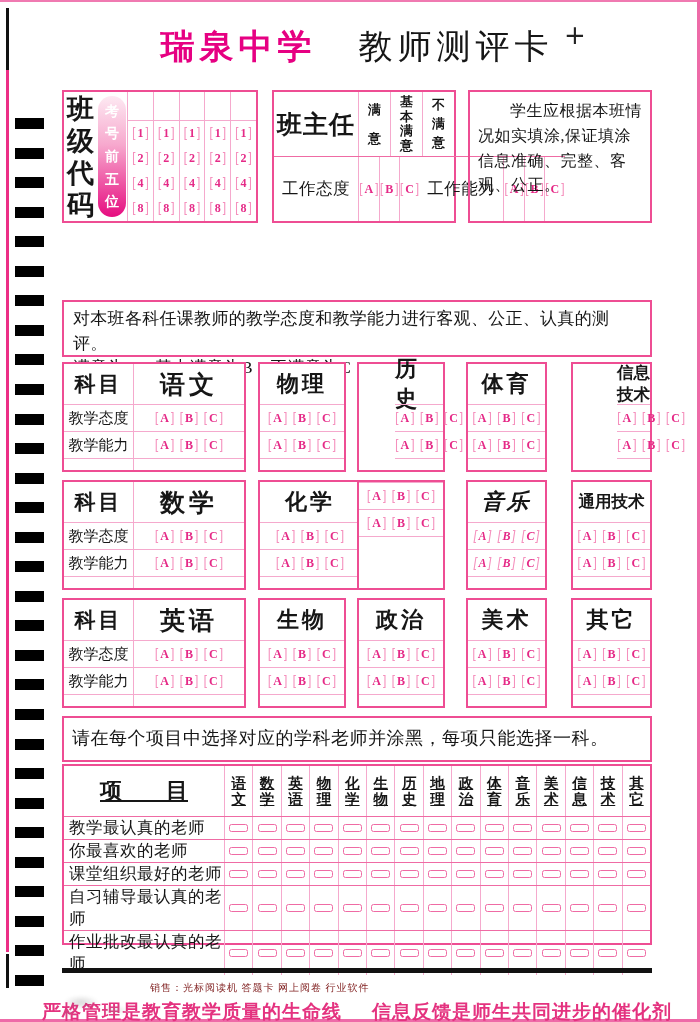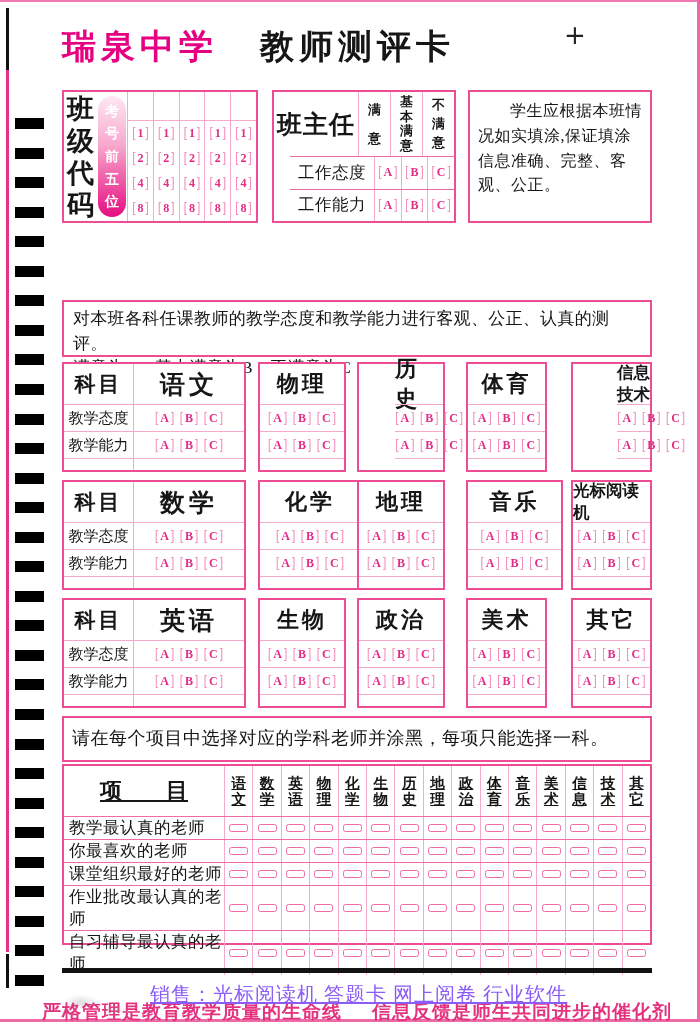--- a/index.html
+++ b/index.html
@@ -25,23 +25,23 @@
   #frame-bottom{left:0;bottom:0;width:700px;height:3px;background:#ee6ba8;}
 
   
   #vline-black-top{left:6px;top:8px;width:3px;height:62px;background:#111;}
   #vline-magenta{left:6px;top:70px;width:3px;height:882px;background:#ec2f86;}
   #vline-black-bottom{left:6px;top:954px;width:3px;height:34px;background:#111;}
   #timing-marks{left:15px;top:0;width:30px;height:1022px;}
   .timing-mark{position:absolute;left:0;width:29px;height:11px;background:#000;}
 
   
-  #title-row{left:62px;top:24px;width:590px;display:flex;align-items:baseline;gap:42px;white-space:nowrap;}
+  #title-row{left:62px;top:24px;width:590px;display:flex;justify-content:center;align-items:baseline;gap:42px;white-space:nowrap;}
   #title-school{font-size:34px;font-weight:700;color:var(--magenta);letter-spacing:5px;}
-  #title-card{font-size:34px;font-weight:700;color:var(--ink);letter-spacing:5px;}
+  #title-card{font-size:34px;font-weight:400;color:var(--ink);letter-spacing:5px;}
   #corner-plus{left:564px;top:20px;font-size:26px;font-weight:400;color:#222;font-family:"DejaVu Sans",sans-serif;}
 
   
   #class-code-box{left:62px;top:90px;width:196px;height:133px;border:2px solid var(--pb);display:flex;background:#fff;}
   #class-code-label{width:33px;padding-top:1px;}
   .cc-char{font-size:27px;font-weight:700;line-height:32px;text-align:center;}
   #exam-hint{width:28px;height:121px;margin:4px 1px 0 1px;border-radius:15px;
     background:linear-gradient(180deg,#fde9f2 0%,#f7a9ce 40%,#e60d80 100%);
     display:flex;flex-direction:column;justify-content:space-evenly;align-items:center;}
   .hint-char{font-size:14px;font-weight:700;color:#fff;line-height:15px;}
@@ -55,21 +55,21 @@
   .bubble .bk{display:inline-block;transform:scaleY(1.3);font-weight:400;}
   .bubble .bl{color:var(--letter);font-weight:700;margin:0 1px;font-family:"Liberation Serif",serif;font-size:12px;}
 
   
   #head-teacher-box{left:272px;top:90px;width:184px;height:133px;border:2px solid var(--pb);display:flex;flex-direction:column;}
   #ht-header{height:64px;display:flex;flex:none;}
   #ht-title{width:84px;display:flex;align-items:center;justify-content:center;font-size:25px;font-weight:700;letter-spacing:1px;}
   #ht-columns{flex:1;display:flex;}
   .ht-col{flex:1;border-left:1px solid var(--pl);display:flex;flex-direction:column;justify-content:space-around;align-items:center;padding:3px 0;}
   .ht-col-char{font-size:13px;font-weight:700;line-height:14px;}
-  #ht-rows{flex:1;display:flex;flex-direction:column;margin-left:16px;}
+  #ht-rows{flex:1;display:flex;flex-direction:row;}
   .ht-row{flex:1;display:flex;border-top:1px solid var(--pm);}
   .ht-row-label{width:84px;display:flex;align-items:center;justify-content:center;font-size:16.5px;letter-spacing:.5px;}
   .ht-cells{flex:1;display:flex;}
   .ht-cell{flex:1;border-left:1px solid var(--pl);display:flex;align-items:center;justify-content:center;}
 
   
   #notice-box{left:468px;top:90px;width:184px;height:133px;border:2px solid var(--pb);padding:7px 8px 0 8px;}
   #notice-text{font-size:16px;line-height:1.55;text-indent:2em;letter-spacing:.5px;}
 
   
@@ -101,21 +101,21 @@
   #ct-rows{flex:1;display:flex;flex-direction:column;}
   .ct-row{flex:1;display:flex;border-top:1.4px solid var(--pm);}
   .ct-row-label{width:160px;display:flex;align-items:center;padding-left:5px;font-size:16.5px;letter-spacing:.5px;}
   .ct-cells{flex:1;display:flex;}
   .ct-cell{flex:1;border-left:1px solid var(--pl);display:flex;align-items:center;justify-content:center;}
   .rect-bubble{display:inline-block;width:19px;height:8px;border:1.4px solid var(--pm);border-radius:2.5px;}
 
   
   #slogan{left:62px;top:999px;width:590px;display:flex;justify-content:center;gap:30px;font-size:19px;font-weight:700;color:#e4327f;letter-spacing:1px;white-space:nowrap;}
   #black-line{left:62px;top:968px;width:590px;height:5px;background:#121212;}
-  #footer-text{left:150px;top:981px;font-size:20px;letter-spacing:1px;color:#8b5cf6;text-decoration:underline;}
+  #footer-text{left:150px;top:981px;font-size:10px;letter-spacing:1px;color:#7f1d1d;}
   #scan-smudge{left:56px;top:992px;width:84px;height:26px;opacity:.28;filter:blur(1.5px);
     background:
       radial-gradient(closest-side at 30% 40%,#777 0%,transparent 70%),
       radial-gradient(closest-side at 70% 70%,#999 0%,transparent 60%),
       radial-gradient(closest-side at 15% 80%,#888 0%,transparent 65%);}
 </style>
 </head>
 <body>
 
 <div id="page">
@@ -459,57 +459,56 @@
           <div class="sb-row">
             <div class="sb-bubbles">
               <span class="bubble"><span class="bk">[</span><span class="bl">A</span><span class="bk">]</span></span>
               <span class="bubble"><span class="bk">[</span><span class="bl">B</span><span class="bk">]</span></span>
               <span class="bubble"><span class="bk">[</span><span class="bl">C</span><span class="bk">]</span></span>
             </div>
           </div>
           <div class="sb-blank"></div>
         </div>
         <div class="sbox" style="left: 295px; width: 88px;">
-          <div class="sb-subject-c">地理</div>
-          <div class="sb-row">
-            <div class="sb-bubbles">
-              <span class="bubble"><span class="bk">[</span><span class="bl">A</span><span class="bk">]</span></span>
-              <span class="bubble"><span class="bk">[</span><span class="bl">B</span><span class="bk">]</span></span>
-              <span class="bubble"><span class="bk">[</span><span class="bl">C</span><span class="bk">]</span></span>
-            </div>
-          </div>
-          <div class="sb-row">
-            <div class="sb-bubbles">
-              <span class="bubble"><span class="bk">[</span><span class="bl">A</span><span class="bk">]</span></span>
-              <span class="bubble"><span class="bk">[</span><span class="bl">B</span><span class="bk">]</span></span>
-              <span class="bubble"><span class="bk">[</span><span class="bl">C</span><span class="bk">]</span></span>
-            </div>
-          </div>
-          <div class="sb-blank"></div>
-        </div>
-        <div class="sbox" style="left: 404px; width: 97px;">
+          <div class="sb-row">
+            <div class="sb-bubbles">
+              <span class="bubble"><span class="bk">[</span><span class="bl">A</span><span class="bk">]</span></span>
+              <span class="bubble"><span class="bk">[</span><span class="bl">B</span><span class="bk">]</span></span>
+              <span class="bubble"><span class="bk">[</span><span class="bl">C</span><span class="bk">]</span></span>
+            </div>
+          </div>
+          <div class="sb-row">
+            <div class="sb-bubbles">
+              <span class="bubble"><span class="bk">[</span><span class="bl">A</span><span class="bk">]</span></span>
+              <span class="bubble"><span class="bk">[</span><span class="bl">B</span><span class="bk">]</span></span>
+              <span class="bubble"><span class="bk">[</span><span class="bl">C</span><span class="bk">]</span></span>
+            </div>
+          </div>
+          <div class="sb-blank"></div>
+        </div>
+        <div class="sbox" style="left: 404px; width: 81px; font-style: italic;">
           <div class="sb-subject-c">音乐</div>
           <div class="sb-row">
             <div class="sb-bubbles">
               <span class="bubble"><span class="bk">[</span><span class="bl">A</span><span class="bk">]</span></span>
               <span class="bubble"><span class="bk">[</span><span class="bl">B</span><span class="bk">]</span></span>
               <span class="bubble"><span class="bk">[</span><span class="bl">C</span><span class="bk">]</span></span>
             </div>
           </div>
           <div class="sb-row">
             <div class="sb-bubbles">
               <span class="bubble"><span class="bk">[</span><span class="bl">A</span><span class="bk">]</span></span>
               <span class="bubble"><span class="bk">[</span><span class="bl">B</span><span class="bk">]</span></span>
               <span class="bubble"><span class="bk">[</span><span class="bl">C</span><span class="bk">]</span></span>
             </div>
           </div>
           <div class="sb-blank"></div>
         </div>
         <div class="sbox" style="left: 509px; width: 81px;">
-          <div class="sb-subject-c small">光标阅读机</div>
+          <div class="sb-subject-c small">通用技术</div>
           <div class="sb-row">
             <div class="sb-bubbles">
               <span class="bubble"><span class="bk">[</span><span class="bl">A</span><span class="bk">]</span></span>
               <span class="bubble"><span class="bk">[</span><span class="bl">B</span><span class="bk">]</span></span>
               <span class="bubble"><span class="bk">[</span><span class="bl">C</span><span class="bk">]</span></span>
             </div>
           </div>
           <div class="sb-row">
             <div class="sb-bubbles">
               <span class="bubble"><span class="bk">[</span><span class="bl">A</span><span class="bk">]</span></span>
@@ -836,71 +835,71 @@
             </div>
             <div class="ct-cell">
               <span class="rect-bubble"></span>
             </div>
             <div class="ct-cell">
               <span class="rect-bubble"></span>
             </div>
           </div>
         </div>
         <div class="ct-row">
+          <div class="ct-row-label">自习辅导最认真的老师</div>
+          <div class="ct-cells">
+            <div class="ct-cell">
+              <span class="rect-bubble"></span>
+            </div>
+            <div class="ct-cell">
+              <span class="rect-bubble"></span>
+            </div>
+            <div class="ct-cell">
+              <span class="rect-bubble"></span>
+            </div>
+            <div class="ct-cell">
+              <span class="rect-bubble"></span>
+            </div>
+            <div class="ct-cell">
+              <span class="rect-bubble"></span>
+            </div>
+            <div class="ct-cell">
+              <span class="rect-bubble"></span>
+            </div>
+            <div class="ct-cell">
+              <span class="rect-bubble"></span>
+            </div>
+            <div class="ct-cell">
+              <span class="rect-bubble"></span>
+            </div>
+            <div class="ct-cell">
+              <span class="rect-bubble"></span>
+            </div>
+            <div class="ct-cell">
+              <span class="rect-bubble"></span>
+            </div>
+            <div class="ct-cell">
+              <span class="rect-bubble"></span>
+            </div>
+            <div class="ct-cell">
+              <span class="rect-bubble"></span>
+            </div>
+            <div class="ct-cell">
+              <span class="rect-bubble"></span>
+            </div>
+            <div class="ct-cell">
+              <span class="rect-bubble"></span>
+            </div>
+            <div class="ct-cell">
+              <span class="rect-bubble"></span>
+            </div>
+          </div>
+        </div>
+        <div class="ct-row">
           <div class="ct-row-label">作业批改最认真的老师</div>
-          <div class="ct-cells">
-            <div class="ct-cell">
-              <span class="rect-bubble"></span>
-            </div>
-            <div class="ct-cell">
-              <span class="rect-bubble"></span>
-            </div>
-            <div class="ct-cell">
-              <span class="rect-bubble"></span>
-            </div>
-            <div class="ct-cell">
-              <span class="rect-bubble"></span>
-            </div>
-            <div class="ct-cell">
-              <span class="rect-bubble"></span>
-            </div>
-            <div class="ct-cell">
-              <span class="rect-bubble"></span>
-            </div>
-            <div class="ct-cell">
-              <span class="rect-bubble"></span>
-            </div>
-            <div class="ct-cell">
-              <span class="rect-bubble"></span>
-            </div>
-            <div class="ct-cell">
-              <span class="rect-bubble"></span>
-            </div>
-            <div class="ct-cell">
-              <span class="rect-bubble"></span>
-            </div>
-            <div class="ct-cell">
-              <span class="rect-bubble"></span>
-            </div>
-            <div class="ct-cell">
-              <span class="rect-bubble"></span>
-            </div>
-            <div class="ct-cell">
-              <span class="rect-bubble"></span>
-            </div>
-            <div class="ct-cell">
-              <span class="rect-bubble"></span>
-            </div>
-            <div class="ct-cell">
-              <span class="rect-bubble"></span>
-            </div>
-          </div>
-        </div>
-        <div class="ct-row">
-          <div class="ct-row-label">自习辅导最认真的老师</div>
           <div class="ct-cells">
             <div class="ct-cell">
               <span class="rect-bubble"></span>
             </div>
             <div class="ct-cell">
               <span class="rect-bubble"></span>
             </div>
             <div class="ct-cell">
               <span class="rect-bubble"></span>
             </div>

